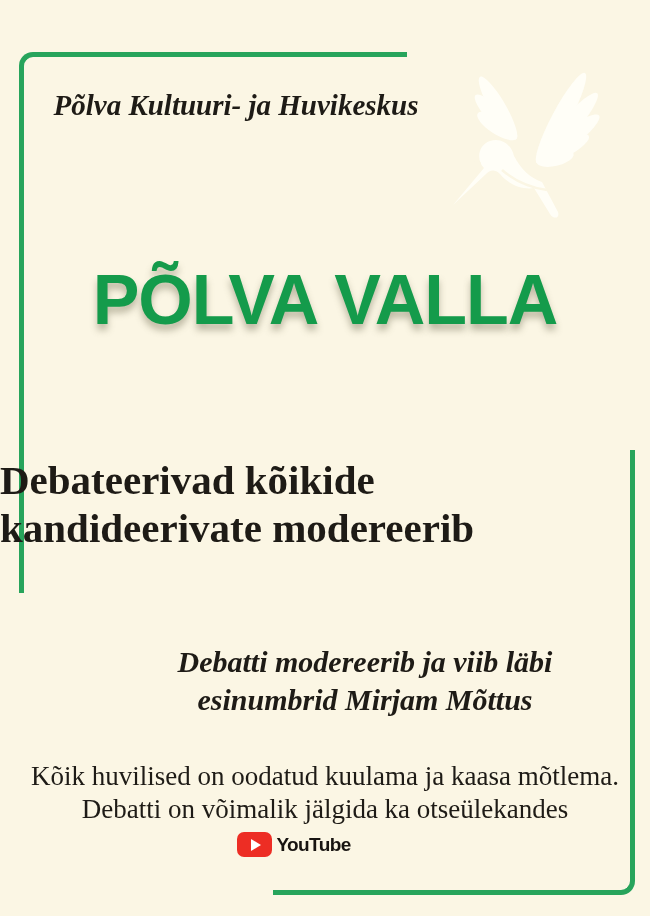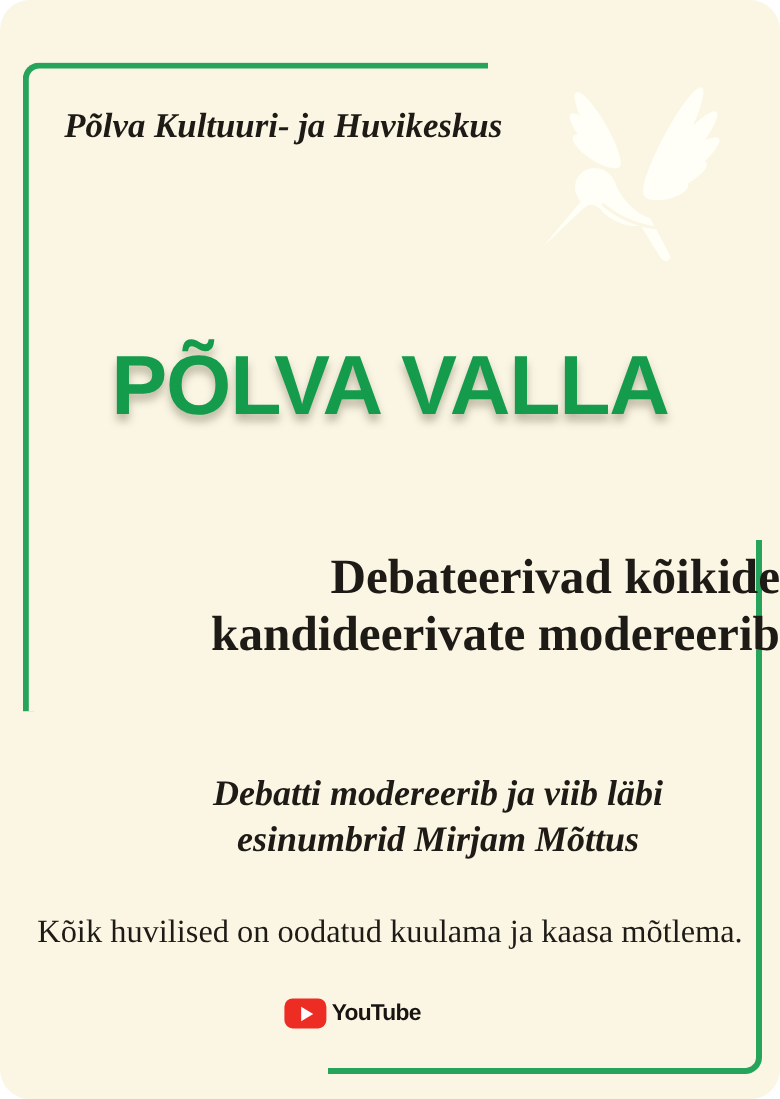--- a/index.html
+++ b/index.html
@@ -2,21 +2,20 @@
 <html style="--background: #fbf6e4; --title-green: #149b4b; --frame-green: #27a45b; --text-dark: #1e1b16; --youtube-red: #ed2d24; --bird-white: #fffef7;"><head>
 <meta charset="utf-8">
 <style>
   html,body{margin:0;padding:0;}
   body{font-family:"Liberation Serif",serif;}
   .poster{
     position:relative;
     width:650px;height:916px;
     background:var(--background,#fbf6e4);
     overflow:hidden;
-    border-radius:25px;
   }
   .frame-tl{
     position:absolute;left:19px;top:52px;
     width:383px;height:536px;
     border-top:5px solid var(--frame-green,#27a45b);
     border-left:5px solid var(--frame-green,#27a45b);
     border-top-left-radius:14px;
   }
   .frame-br{
     position:absolute;right:15px;bottom:21px;
@@ -33,24 +32,24 @@
   }
   .bird{position:absolute;left:446px;top:64px;width:162px;height:160px;}
   .title{
     position:absolute;left:0;top:260px;width:650px;margin:0;
     text-align:center;
     font-family:"Liberation Sans",sans-serif;
     font-weight:bold;font-size:70px;line-height:81px;letter-spacing:-1px;
     color:var(--title-green,#149b4b);
     text-shadow:0 6px 7px rgba(112,108,82,0.45);
   }
-  .title span{display:block;margin-top:21px;}
+  .title span{display:block;}
   .subtitle{
     position:absolute;left:0;top:456px;width:650px;
-    text-align:right;
+    text-align:left;
     font-weight:bold;font-size:41px;line-height:48px;
     color:var(--text-dark,#1e1b16);
   }
   .moderator{
     position:absolute;left:0;top:643px;width:650px;
     text-align:center;
     font-style:italic;font-weight:bold;font-size:30px;line-height:38px;
     color:var(--text-dark,#1e1b16);
     padding-left:40px;
   }
@@ -132,20 +131,21 @@
     <div>kandideerivate modereerib</div>
   </div>
 
   <div class="moderator">
     <div>Debatti modereerib ja viib läbi</div>
     <div>esinumbrid Mirjam Mõttus</div>
   </div>
 
   <div class="footer-note">
     <div>Kõik huvilised on oodatud kuulama ja kaasa mõtlema.</div>
+    <div>Debatti on võimalik jälgida ka otseülekandes</div>
   </div>
 
   <div class="youtube">
     <span class="yt-play">
       <span class="yt-tri"></span>
     </span>
     <span class="yt-word">YouTube</span>
   </div>
 
 </div>

